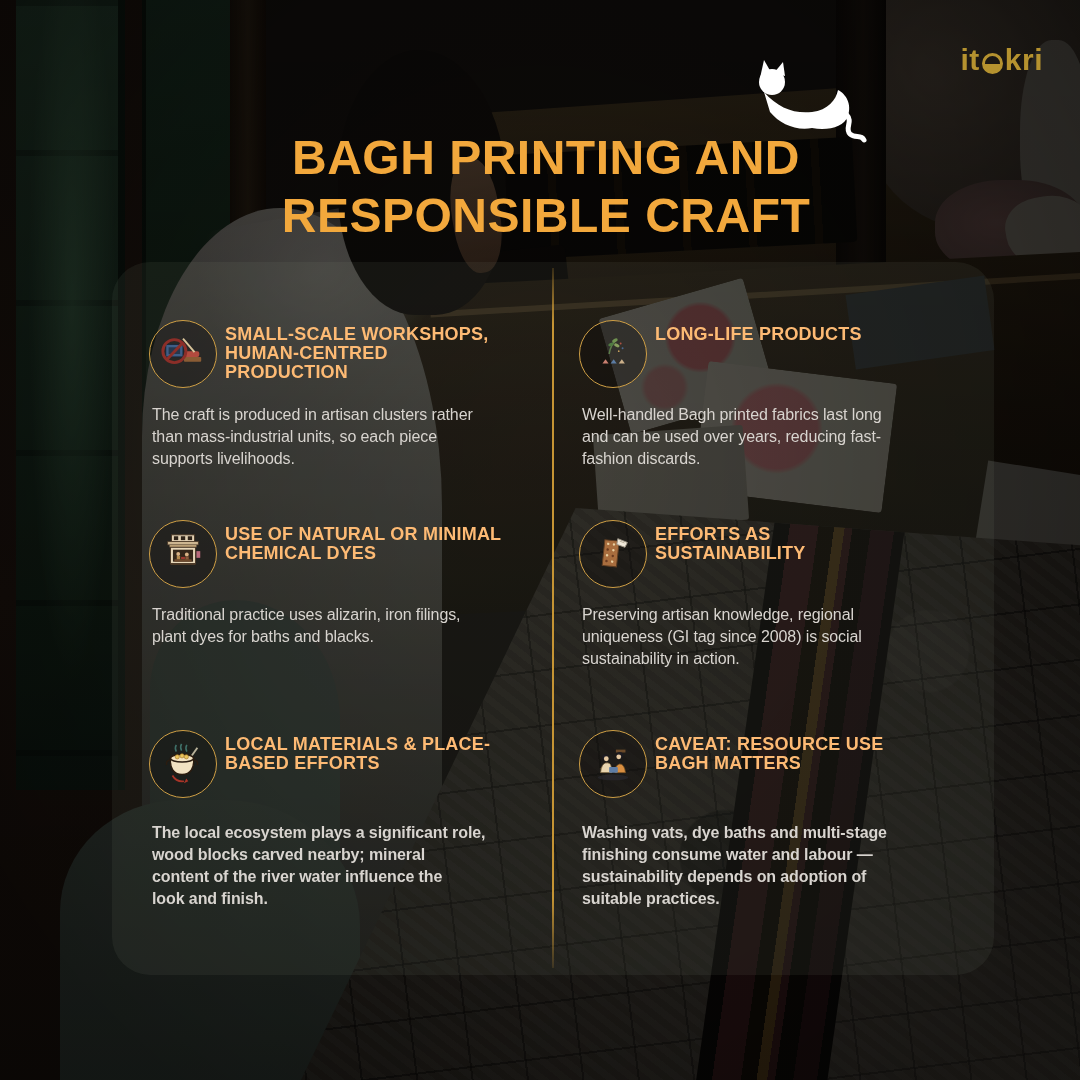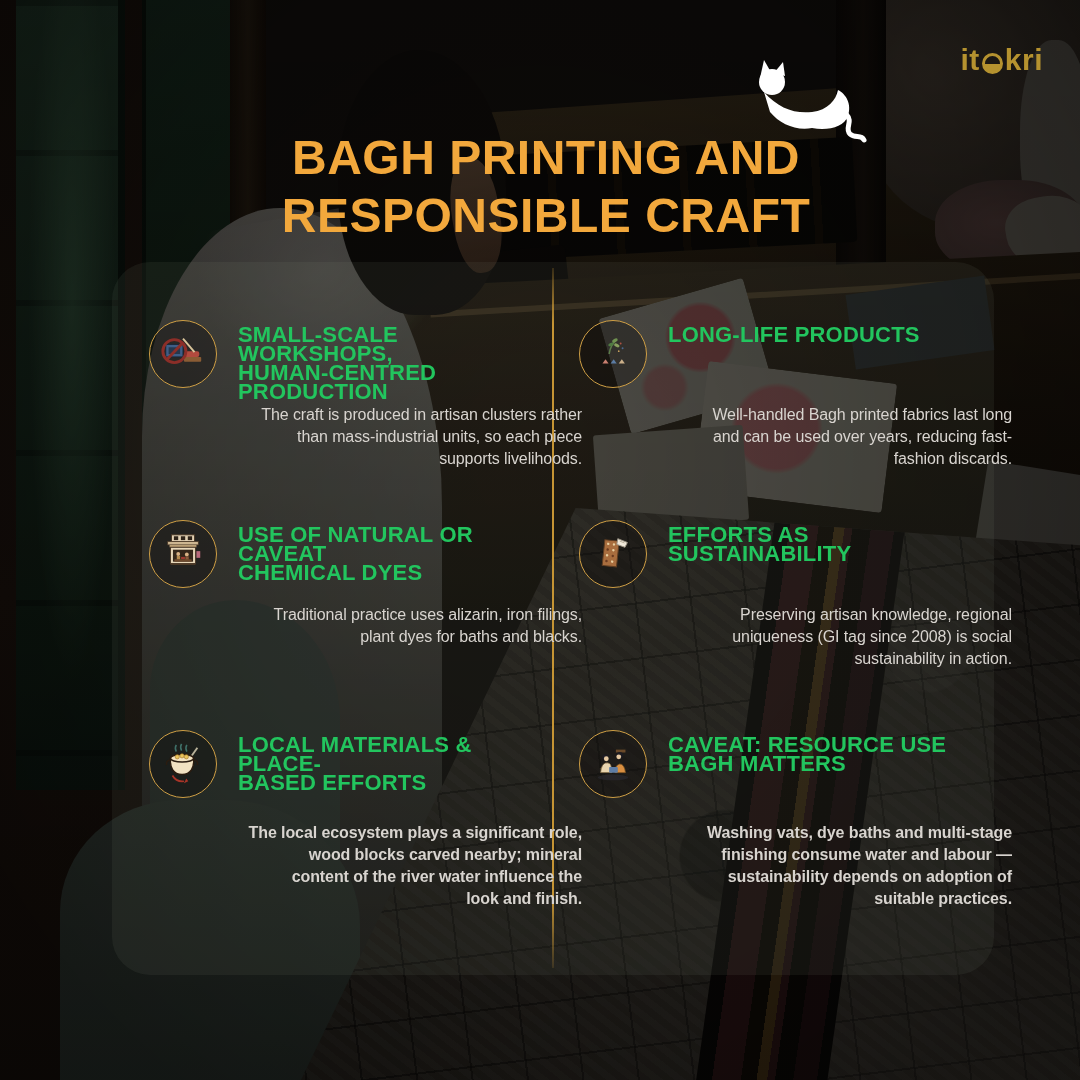--- a/index.html
+++ b/index.html
@@ -86,24 +86,24 @@
         white-space:pre-line;}
   .cat{position:absolute;left:750px;top:56px;width:118px;height:88px;}
   .panel{position:absolute;left:112px;top:262px;width:882px;height:713px;border-radius:38px;
         background:rgba(151,158,142,.085);}
   .divider{position:absolute;left:552px;top:268px;width:2px;height:700px;
         background:linear-gradient(180deg,rgba(197,148,52,.2),#c59434 8%,#c59434 90%,rgba(197,148,52,.15));}
   .card{position:absolute;width:462px;}
   .card .icon-circle{position:absolute;left:0;top:0;width:66px;height:66px;border-radius:50%;
         border:1.5px solid #cf9f45;background:rgba(12,10,8,.35);display:flex;align-items:center;justify-content:center;}
   .card .icon-circle svg{width:46px;height:46px;}
-  .card h3{position:absolute;left:89px;top:5px;margin:0;font-size:22px;line-height:19px;font-weight:700;
-        letter-spacing:.2px;color:#22c55e;white-space:pre-line;}
+  .card h3{position:absolute;left:76px;top:5px;margin:0;font-size:18px;line-height:19px;font-weight:700;
+        letter-spacing:.2px;color:#fdba74;white-space:pre-line;}
   .card p{position:absolute;left:3px;margin:0;font-size:16px;line-height:22px;letter-spacing:-.1px;
-        color:#d8d4cf;white-space:pre-line;width:430px;text-align:right;}
+        color:#d8d4cf;white-space:pre-line;width:430px;}
   .col-l h3{width:318px;}
   .col-r h3{width:300px;}
   .s1{left:149px;top:320px;}  .s2{left:579px;top:320px;}
   .s3{left:149px;top:520px;}  .s4{left:579px;top:520px;}
   .s5{left:149px;top:730px;}  .s6{left:579px;top:730px;}
   .row12 p{top:84px;}  .row3 p{top:92px;font-weight:bold;}
 </style>
 </head>
 <body>
 
@@ -221,21 +221,21 @@
           <circle cx="19" cy="24" r="2" fill="#d9b285"></circle>
           <rect x="17.5" y="26" width="3.5" height="4" fill="#b2884e"></rect>
           <circle cx="28" cy="24.5" r="2" fill="#d9b285"></circle>
           <rect x="26.5" y="26.5" width="3.5" height="4" fill="#8a5a3a"></rect>
           <rect x="22" y="27" width="4" height="2.5" fill="#a03a30"></rect>
           <rect x="15" y="29.5" width="18" height="2.5" fill="#6e4a2c"></rect>
           <rect x="38" y="21" width="4" height="7" fill="#b86a7a"></rect>
           <rect x="11" y="34" width="26" height="1.5" fill="#4a3826"></rect>
         </svg>
       </div>
-      <h3>USE OF NATURAL OR CAVEAT
+      <h3>USE OF NATURAL OR MINIMAL
 CHEMICAL DYES</h3>
       <p>Traditional practice uses alizarin, iron filings,
 plant dyes for baths and blacks.</p>
     </section>
 
     <section class="card s4 col-r row12">
       <div class="icon-circle">
         <svg viewBox="0 0 48 48">
           <g transform="rotate(6 24 24)">
             <rect x="14" y="10" width="15" height="27" fill="#a86d3e" stroke="#5f3d22"></rect>

